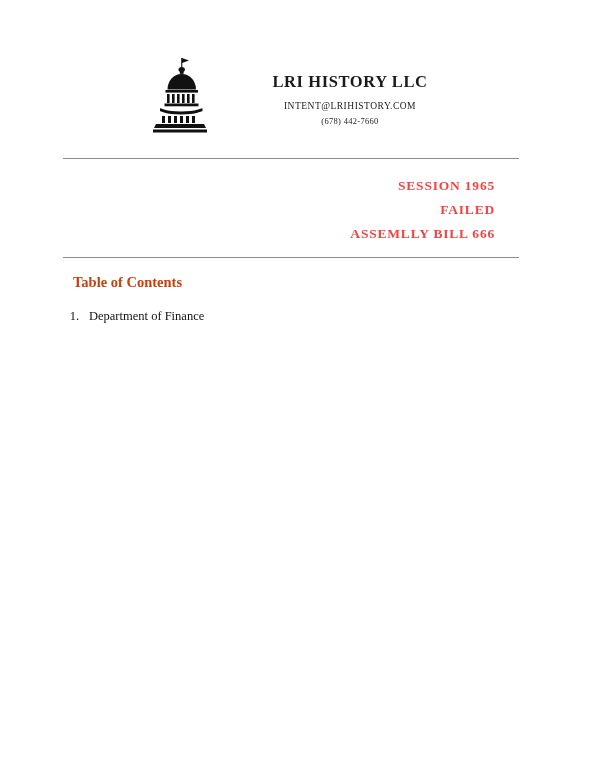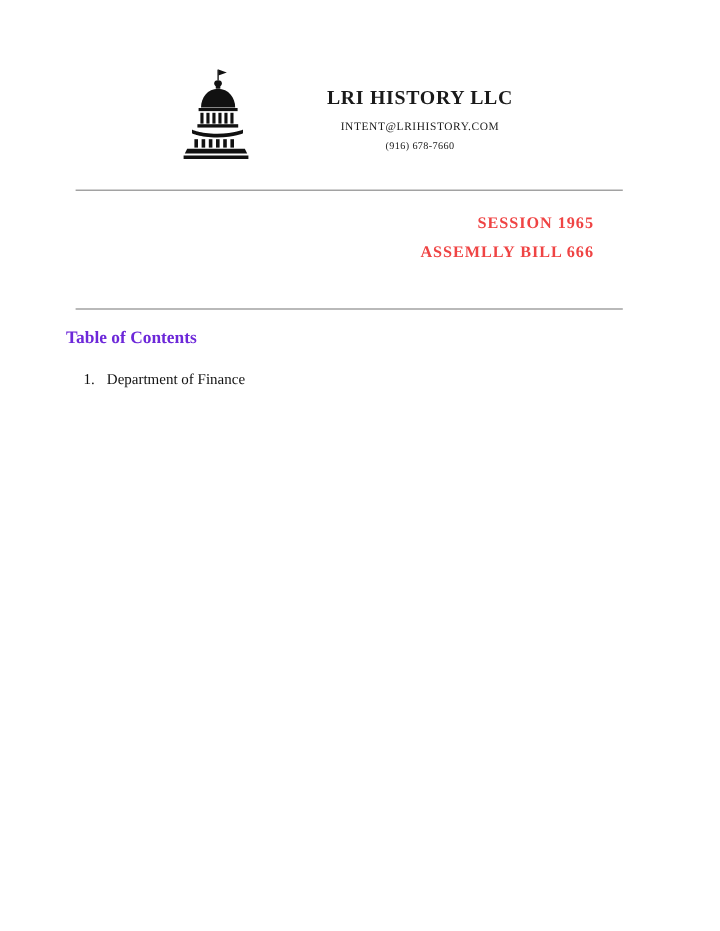--- a/index.html
+++ b/index.html
@@ -86,25 +86,25 @@
     font-size: 13.5px;
     font-weight: bold;
     letter-spacing: 0.8px;
     color: #ef4444;
     margin-bottom: 8px;
   }
 
   
   .toc-title {
     position: absolute;
-    left: 55px;
+    left: 73px;
     top: 274px;
     font-size: 14.5px;
     font-weight: bold;
-    color: #6d28d9;
+    color: #c2410c;
   }
   .toc-list {
     position: absolute;
     left: 55px;
     top: 307px;
     width: 420px;
     margin: 0;
     padding: 0;
     list-style: none;
   }
@@ -162,29 +162,30 @@
           <rect x="44" y="60" width="3" height="7"></rect>
           <path d="M8 68 L56 68 L58 72 L6 72 Z"></path>
           <path d="M5 73.5 L59 73.5 L59 76.5 L5 76.5 Z"></path>
         </g>
       </svg>
     </div>
 
     <div class="org-block">
       <div class="org-name">LRI HISTORY LLC</div>
       <div class="org-line">INTENT@LRIHISTORY.COM</div>
-      <div class="org-phone">(916) 678-7660</div>
+      <div class="org-phone">(678) 442-7660</div>
     </div>
 
   </div>
 
   <div class="rule rule-top"></div>
 
   <div class="bill-head">
     <div class="bill-line">SESSION  1965</div>
+    <div class="bill-line">FAILED</div>
     <div class="bill-line">ASSEMLLY BILL 666</div>
   </div>
 
   <div class="rule rule-bottom"></div>
 
   <div class="toc-title">Table of Contents</div>
 
   <ul class="toc-list">
     <li class="toc-item">
       <span class="toc-num">1.</span>

